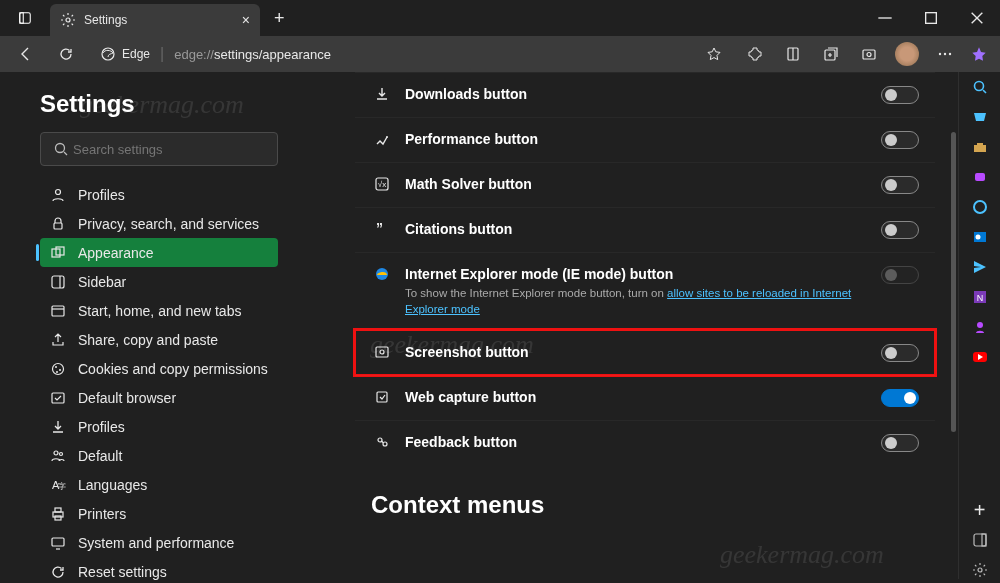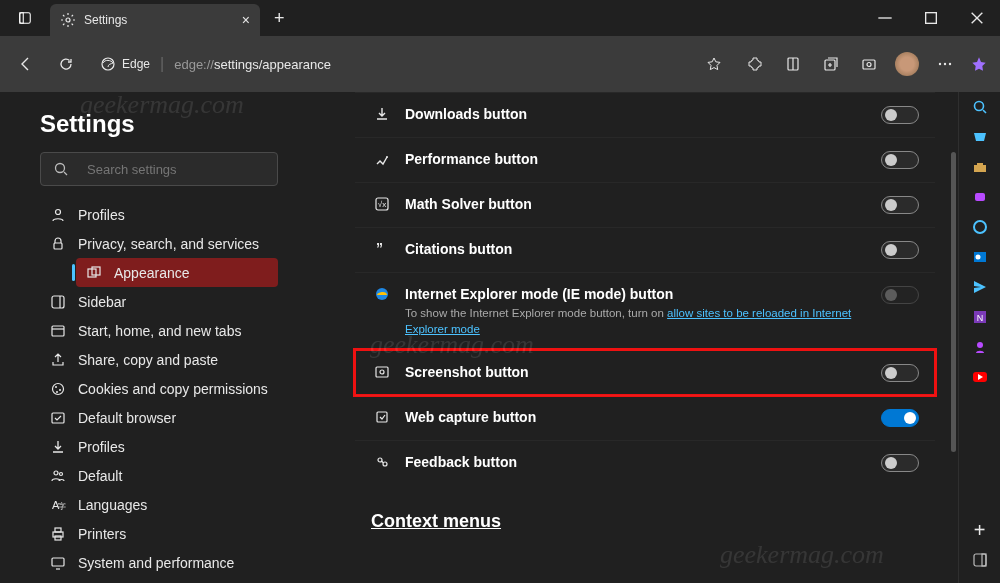--- a/index.html
+++ b/index.html
@@ -10,60 +10,60 @@
 .titlebar .tab-grip { width:14px; height:14px; margin:0 18px; color:#fff; }
 .titlebar .tab { height:32px; background:#3b3b3b; border-radius:6px 6px 0 0; display:flex; align-items:center; gap:8px; padding:0 10px; min-width:210px; margin-top:4px; }
 .titlebar .tab .gear { color:#e8e8e8; }
 .titlebar .tab .title { font-size:12px; color:#e8e8e8; flex:1; }
 .titlebar .tab .close { color:#e8e8e8; font-size:14px; cursor:pointer; }
 .titlebar .newtab { color:#e8e8e8; margin-left:10px; font-size:18px; cursor:pointer; padding:4px; }
 .titlebar .wincontrols { margin-left:auto; display:flex; }
 .titlebar .wincontrols div { width:46px; height:36px; display:flex; align-items:center; justify-content:center; color:#e8e8e8; cursor:pointer; }
 
 
-.toolbar { height:56px; background:#3b3b3b; display:flex; align-items:center; padding:0 8px; gap:4px; }
+.toolbar { height:36px; background:#3b3b3b; display:flex; align-items:center; padding:0 8px; gap:4px; }
 .toolbar .navbtn { width:36px; height:32px; display:flex; align-items:center; justify-content:center; color:#e8e8e8; cursor:pointer; border-radius:4px; }
 .toolbar .urlbar { flex:1; height:30px; border-radius:15px; display:flex; align-items:center; padding:0 8px; gap:10px; margin:0 4px; }
 .toolbar .urlbar .edge { color:#e8e8e8; font-size:12px; display:flex; align-items:center; gap:6px; }
 .toolbar .urlbar .pipe { color:#666; }
 .toolbar .urlbar .url { color:#e8e8e8; font-size:13px; flex:1; }
 .toolbar .urlbar .url .dim { color:#999; }
 .toolbar .iconbtn { width:34px; height:32px; display:flex; align-items:center; justify-content:center; color:#e8e8e8; cursor:pointer; }
 .toolbar .avatar { width:24px; height:24px; border-radius:50%; background:radial-gradient(circle, #c89878 40%, #8a6a4a 100%); }
 .toolbar .bing { width:26px; height:26px; display:flex; align-items:center; justify-content:center; }
 
 
 .mainrow { display:flex; height:507px; background:#202020; }
 
 
 .leftnav { width:300px; padding:18px 22px 0 40px; }
 .leftnav h1 { font-size:24px; font-weight:600; margin-bottom:14px; color:#fff; }
-.leftnav .searchbox { height:34px; border:1px solid #4a4a4a; border-radius:4px; display:flex; align-items:center; gap:18px; padding:0 12px; margin-bottom:14px; background:#2b2b2b; }
+.leftnav .searchbox { height:34px; border:1px solid #4a4a4a; border-radius:4px; display:flex; align-items:center; gap:4px; padding:0 12px; margin-bottom:14px; background:#2b2b2b; }
 .leftnav .searchbox input { background:transparent; border:none; outline:none; color:#bbb; font-size:13px; flex:1; }
 .leftnav .navitem { height:29px; display:flex; align-items:center; gap:12px; padding:0 10px; border-radius:4px; font-size:14px; color:#e8e8e8; cursor:pointer; position:relative; }
-.leftnav .navitem.active { background:#7f1d1d;margin-left:36px; }
+.leftnav .navitem.active { background:#15803d; }
 .leftnav .navitem.active::before { content:""; position:absolute; left:-4px; top:6px; bottom:6px; width:3px; background:#4cc2ff; border-radius:2px; }
 .leftnav .navicon { width:16px; display:flex; justify-content:center; color:#e8e8e8; }
 
 
 .content { flex:1; padding:0 12px 0 0; position:relative; overflow:hidden; }
 .content-inner { width:580px; margin-left:55px; }
 .row { display:flex; padding:13px 16px; border-top:1px solid rgba(255,255,255,0.04); position:relative; }
 .row .rowicon { width:22px; color:#e8e8e8; display:flex; justify-content:center; }
 .row .rowlabel { font-size:14px; font-weight:600; margin-left:12px; flex:1; color:#fff; }
 .row .rowlabel .sub { font-size:11.5px; font-weight:400; color:#aaa; margin-top:3px; display:block; line-height:1.4; }
 .row .rowlabel .sub a { color:#4cc2ff; text-decoration:underline; }
 .toggle { width:38px; height:18px; border-radius:10px; border:1px solid #888; background:#2b2b2b; position:relative; cursor:pointer; }
 .toggle .knob { width:12px; height:12px; border-radius:50%; background:#ccc; position:absolute; top:2px; left:3px; transition:.15s; }
 .toggle.on { background:#0078d4; border-color:#0078d4; }
 .toggle.on .knob { left:22px; background:#fff; }
 .toggle.disabled { opacity:.35; }
 .row.highlight { outline:3px solid #e11; outline-offset:-1px; }
 
-.section-title { font-size:18px; font-weight:600; margin:26px 0 0 16px; color:#fff;text-decoration:underline; }
+.section-title { font-size:24px; font-weight:600; margin:26px 0 0 16px; color:#fff; }
 
 
 .sidebar { width:42px; background:#202020; display:flex; flex-direction:column; align-items:center; padding-top:6px; gap:12px; border-left:1px solid #2f2f2f; }
 .sidebar .sicon { width:18px; height:18px; cursor:pointer; display:flex; align-items:center; justify-content:center; }
 .sidebar .spacer { flex:1; }
 .sidebar .plus { font-size:20px; color:#e8e8e8; }
 
 
 .scrollbar { position:absolute; top:60px; right:2px; width:5px; height:300px; background:#555; border-radius:3px; }
 

